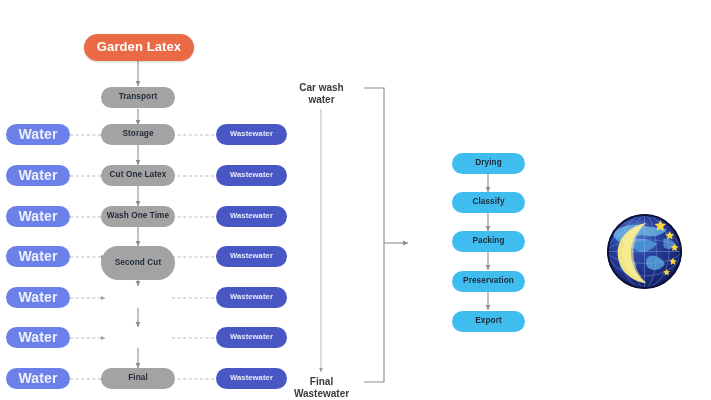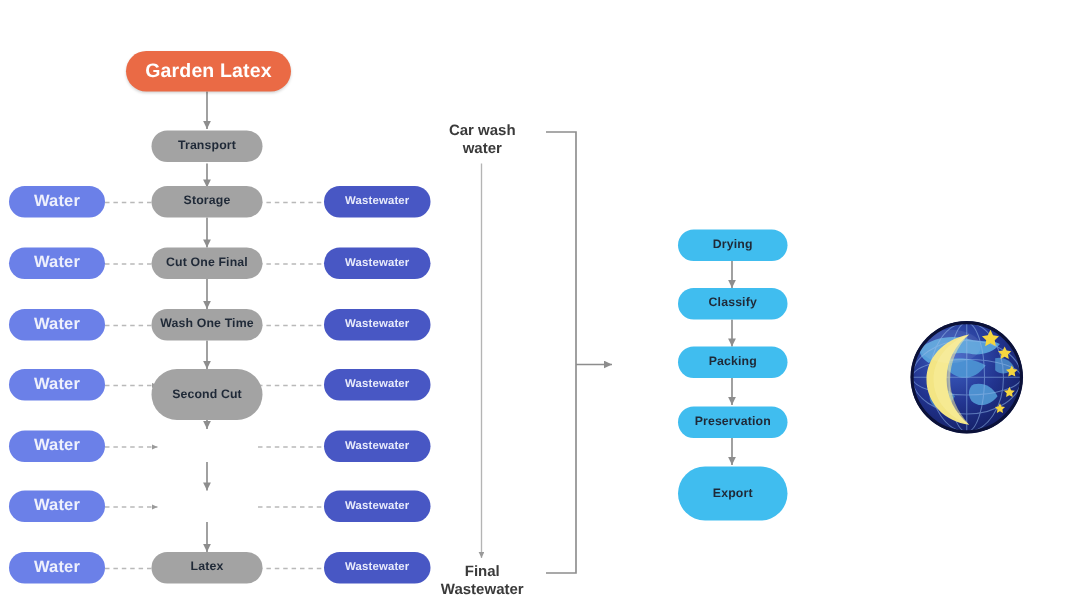--- a/index.html
+++ b/index.html
@@ -45,21 +45,21 @@
     font-size: 13px;
     background: #ea6a45;
     box-shadow: 0 1px 2px rgba(0,0,0,0.18);
   }
   .pill-process {
     font-size: 8.2px;
     background: #a3a3a3;
     color: #1f2937;
   }
   .pill-water {
-    font-size: 11px;
+    font-size: 14px;
     background: #6b80e8;
     color: #eef0fc;
   }
   .pill-waste {
     font-size: 7.6px;
     background: #4857c4;
     color: #e8ebfb;
   }
   .pill-stage {
     font-size: 8.2px;
@@ -156,21 +156,21 @@
     <span>Storage</span>
   </div>
   <div class="pill pill-waste" style="left:216px; top:93px; width:71px; height:21px;">
     <span>Wastewater</span>
   </div>
 
   <div class="pill pill-water" style="left:6px; top:134px; width:64px; height:21px;">
     <span>Water</span>
   </div>
   <div class="pill pill-process" style="left:101px; top:134px; width:74px; height:21px;">
-    <span>Cut One Final</span>
+    <span>Cut One Latex</span>
   </div>
   <div class="pill pill-waste" style="left:216px; top:134px; width:71px; height:21px;">
     <span>Wastewater</span>
   </div>
 
   <div class="pill pill-water" style="left:6px; top:175px; width:64px; height:21px;">
     <span>Water</span>
   </div>
   <div class="pill pill-process" style="left:101px; top:175px; width:74px; height:21px;text-align:center;">
     <span>Wash One Time</span>
@@ -200,21 +200,21 @@
     <span>Water</span>
   </div>
   <div class="pill pill-waste" style="left:216px; top:296px; width:71px; height:21px;">
     <span>Wastewater</span>
   </div>
 
   <div class="pill pill-water" style="left:6px; top:337px; width:64px; height:21px;">
     <span>Water</span>
   </div>
   <div class="pill pill-process" style="left:101px; top:337px; width:74px; height:21px;">
-    <span>Latex</span>
+    <span>Final</span>
   </div>
   <div class="pill pill-waste" style="left:216px; top:337px; width:71px; height:21px;">
     <span>Wastewater</span>
   </div>
 
   <div class="side-label" style="left:293px; top:51px; width:57px;">
     <span>Car wash water</span>
   </div>
   <div class="side-label" style="left:290px; top:345px; width:63px;">
     <span>Final Wastewater</span>
@@ -225,21 +225,21 @@
   </div>
   <div class="pill pill-stage" style="left:452px; top:161px; width:73px; height:21px;">
     <span>Classify</span>
   </div>
   <div class="pill pill-stage" style="left:452px; top:240px; width:73px; height:21px;">
     <span>Preservation</span>
   </div>
   <div class="pill pill-stage" style="left:452px; top:200px; width:73px; height:21px;">
     <span>Packing</span>
   </div>
-  <div class="pill pill-stage" style="left:452px; top:280px; width:73px; height:36px;">
+  <div class="pill pill-stage" style="left:452px; top:280px; width:73px; height:21px;">
     <span>Export</span>
   </div>
 
   <div class="logo" style="left:605px; top:181px; width:79px; height:79px;">
     <svg width="79" height="79" viewBox="0 0 100 100" xmlns="http://www.w3.org/2000/svg">
       <defs>
         <clipPath id="globeClip">
             <circle cx="50" cy="50" r="46"></circle>
           </clipPath>
         <radialGradient id="gsea" cx="38%" cy="32%" r="78%">

